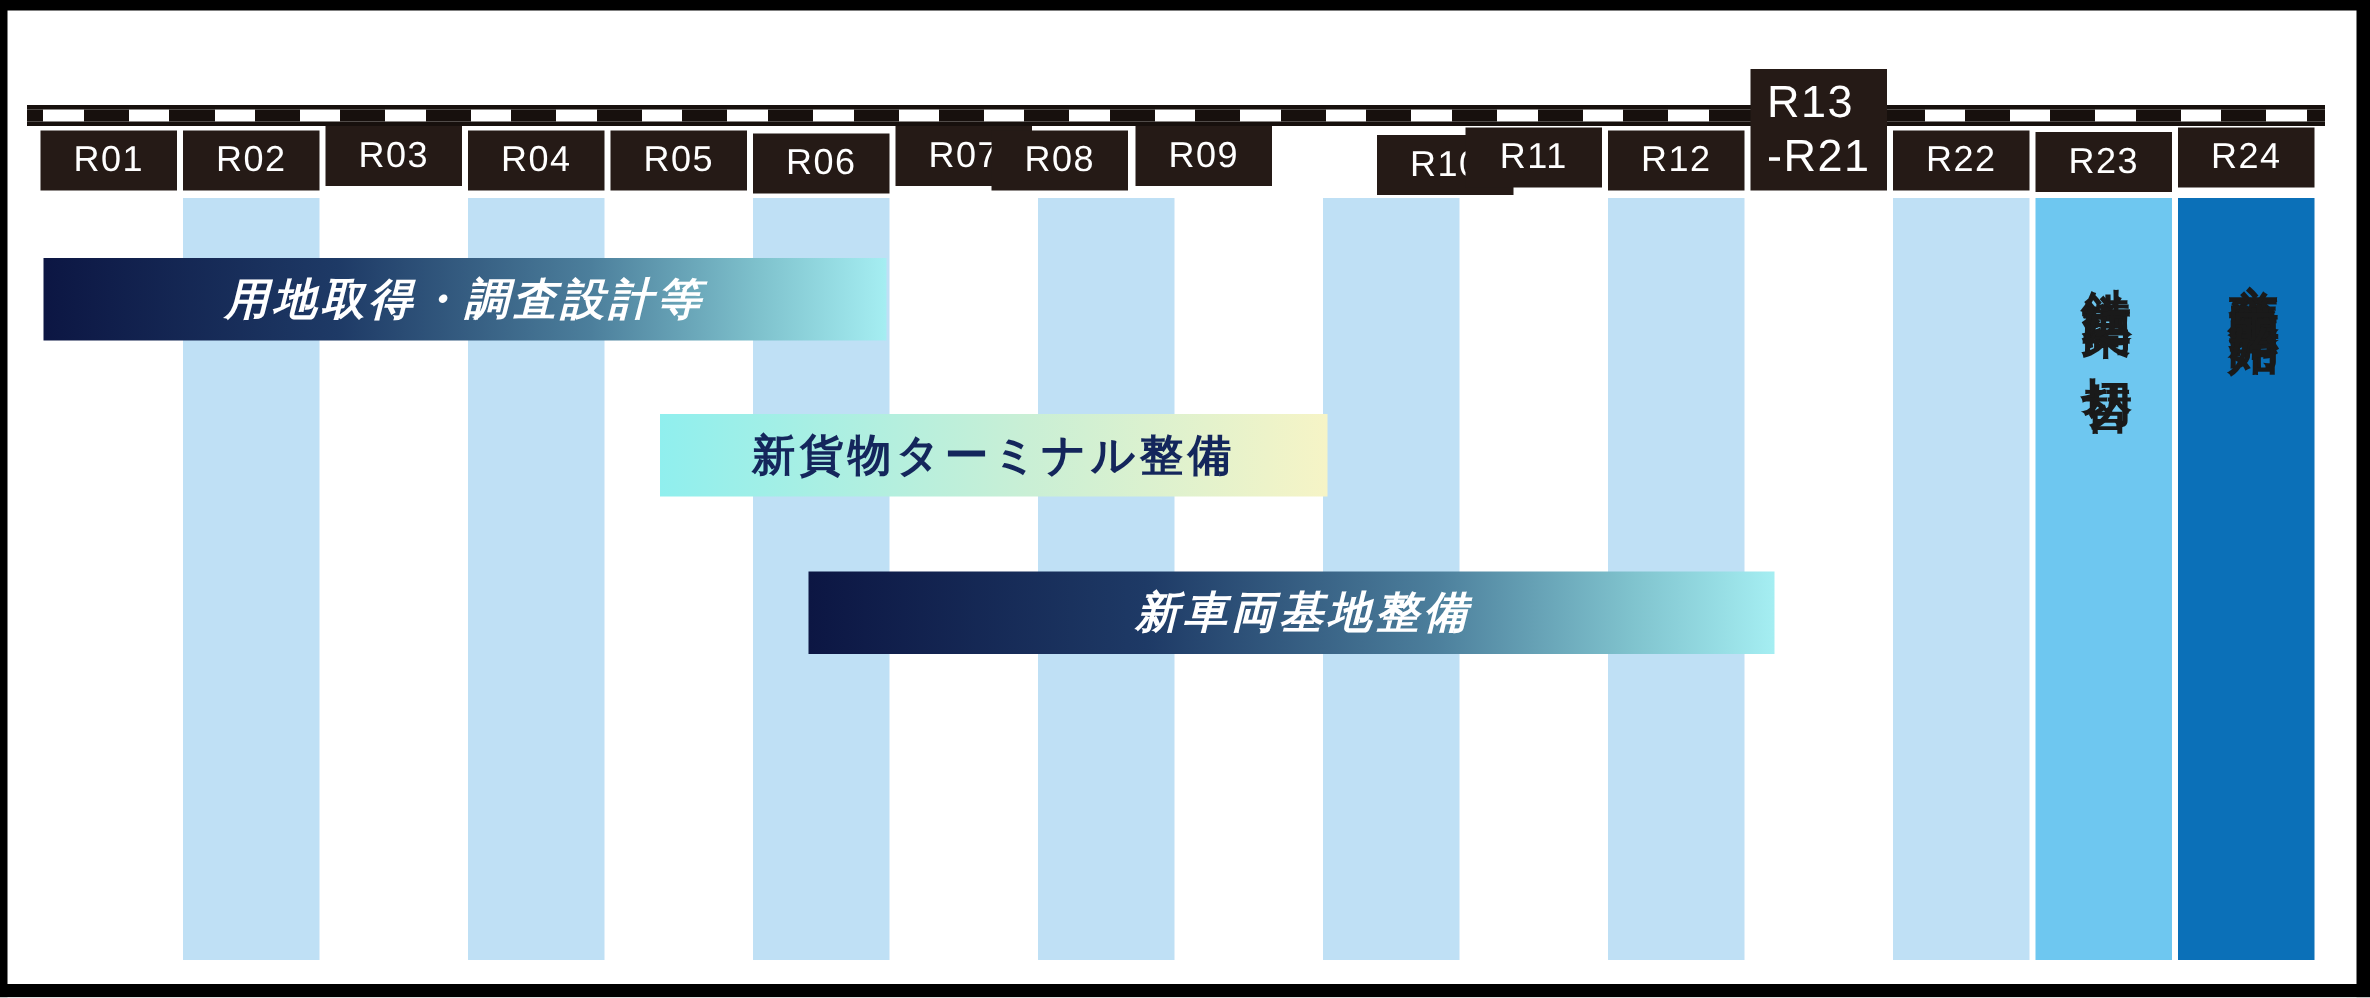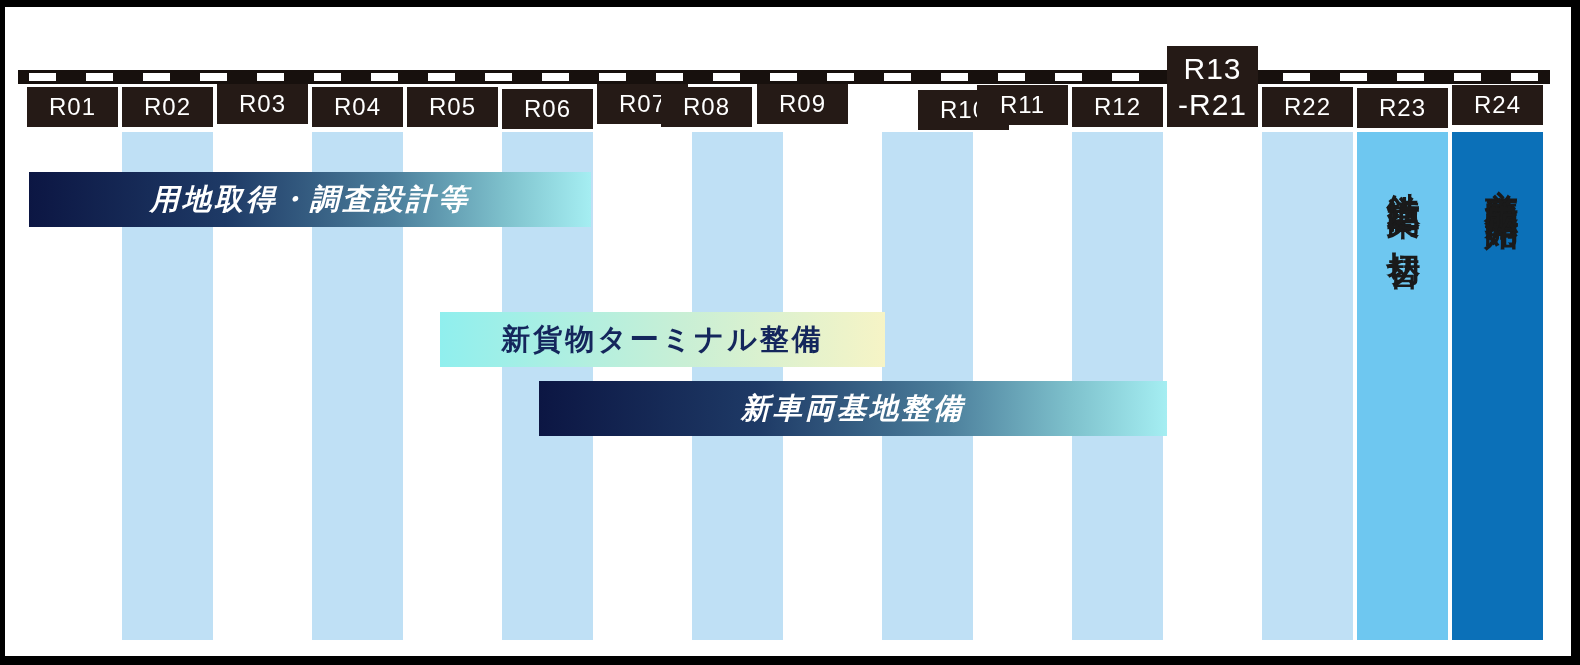--- a/index.html
+++ b/index.html
@@ -22,21 +22,21 @@
   }
 
   
   .ylabel{
     position:absolute;top:87px;width:91px;height:40px;background:#251a16;color:#fff;
     font-size:24px;letter-spacing:1px;display:flex;align-items:center;justify-content:center;
     z-index:3;
   }
   .ylabel.tall{
     top:46px;height:81px;font-size:30px;line-height:36px;
-    white-space:pre-line;text-align:center;
+    white-space:pre-line;text-align:left;
   }
 
   
   .stripe{position:absolute;top:132px;height:508px;width:91px;z-index:1;}
   .stripe.pale{background:#bfe0f5;}
   .stripe.mid{background:#6ec7f0;}
   .stripe.dark{background:#0b70b8;}
 
   
   .bar{
@@ -46,22 +46,22 @@
   }
   .bar.dark-grad{
     background:linear-gradient(90deg,#0c1643 0%,#1e3a66 35%,#4c7f9c 65%,#7fc2cd 85%,#a5eef2 100%);
     font-style:italic;
   }
   .bar.light-grad{
     background:linear-gradient(90deg,#90efee 0%,#c9efd5 55%,#f6f4c6 100%);
     color:#14265c;
   }
   #bar-land{left:29px;top:172px;width:562px;}
-  #bar-terminal{left:440px;top:276px;width:445px;margin-top:36px;}
-  #bar-depot{left:539px;top:381px;width:628px;}
+  #bar-terminal{left:440px;top:276px;width:445px;}
+  #bar-depot{left:539px;top:381px;width:628px;padding-left:16px;}
   #bar-viaduct{left:687px;top:484px;width:857px;}
 
   
   .vtext{
     position:absolute;writing-mode:vertical-rl;color:#1a1a1a;
     font-size:34px;font-weight:600;letter-spacing:4px;z-index:2;
   }
   #ann-r23{left:1381px;top:165px;}
   #ann-r24{left:1479px;top:162px;}
 </style>

